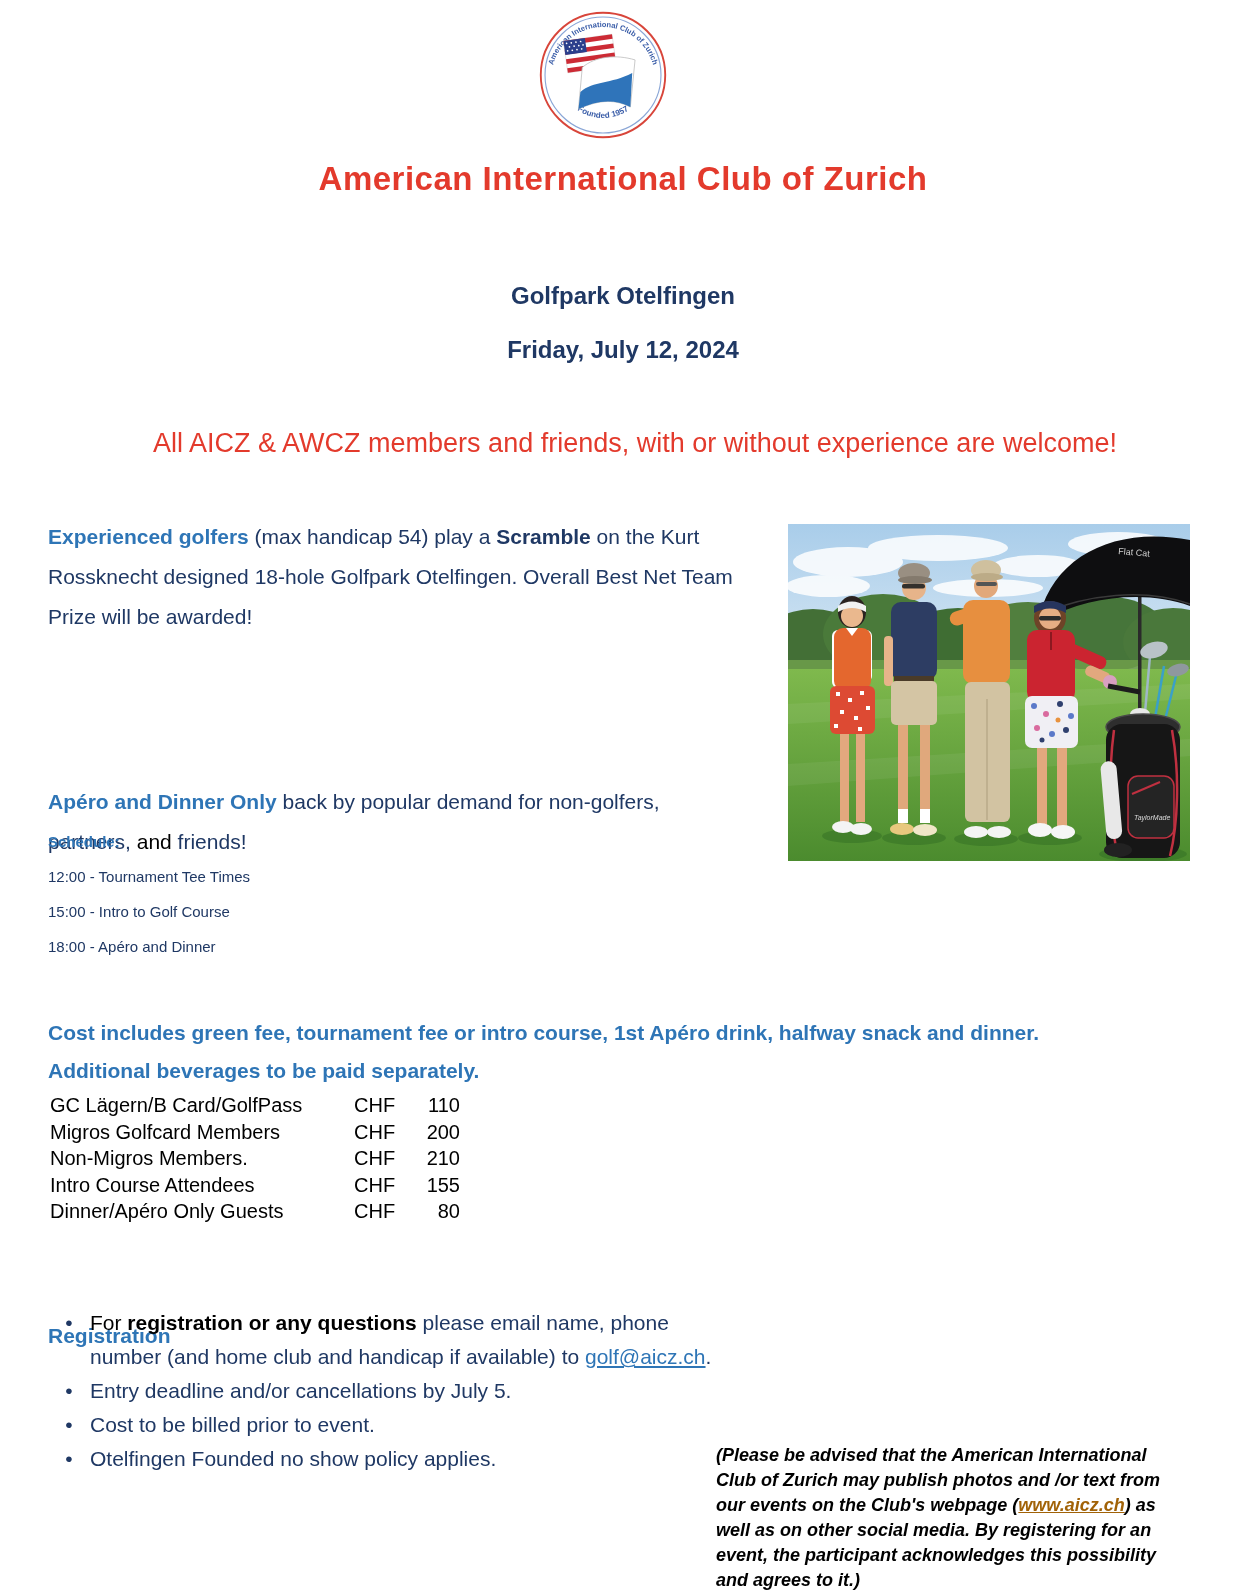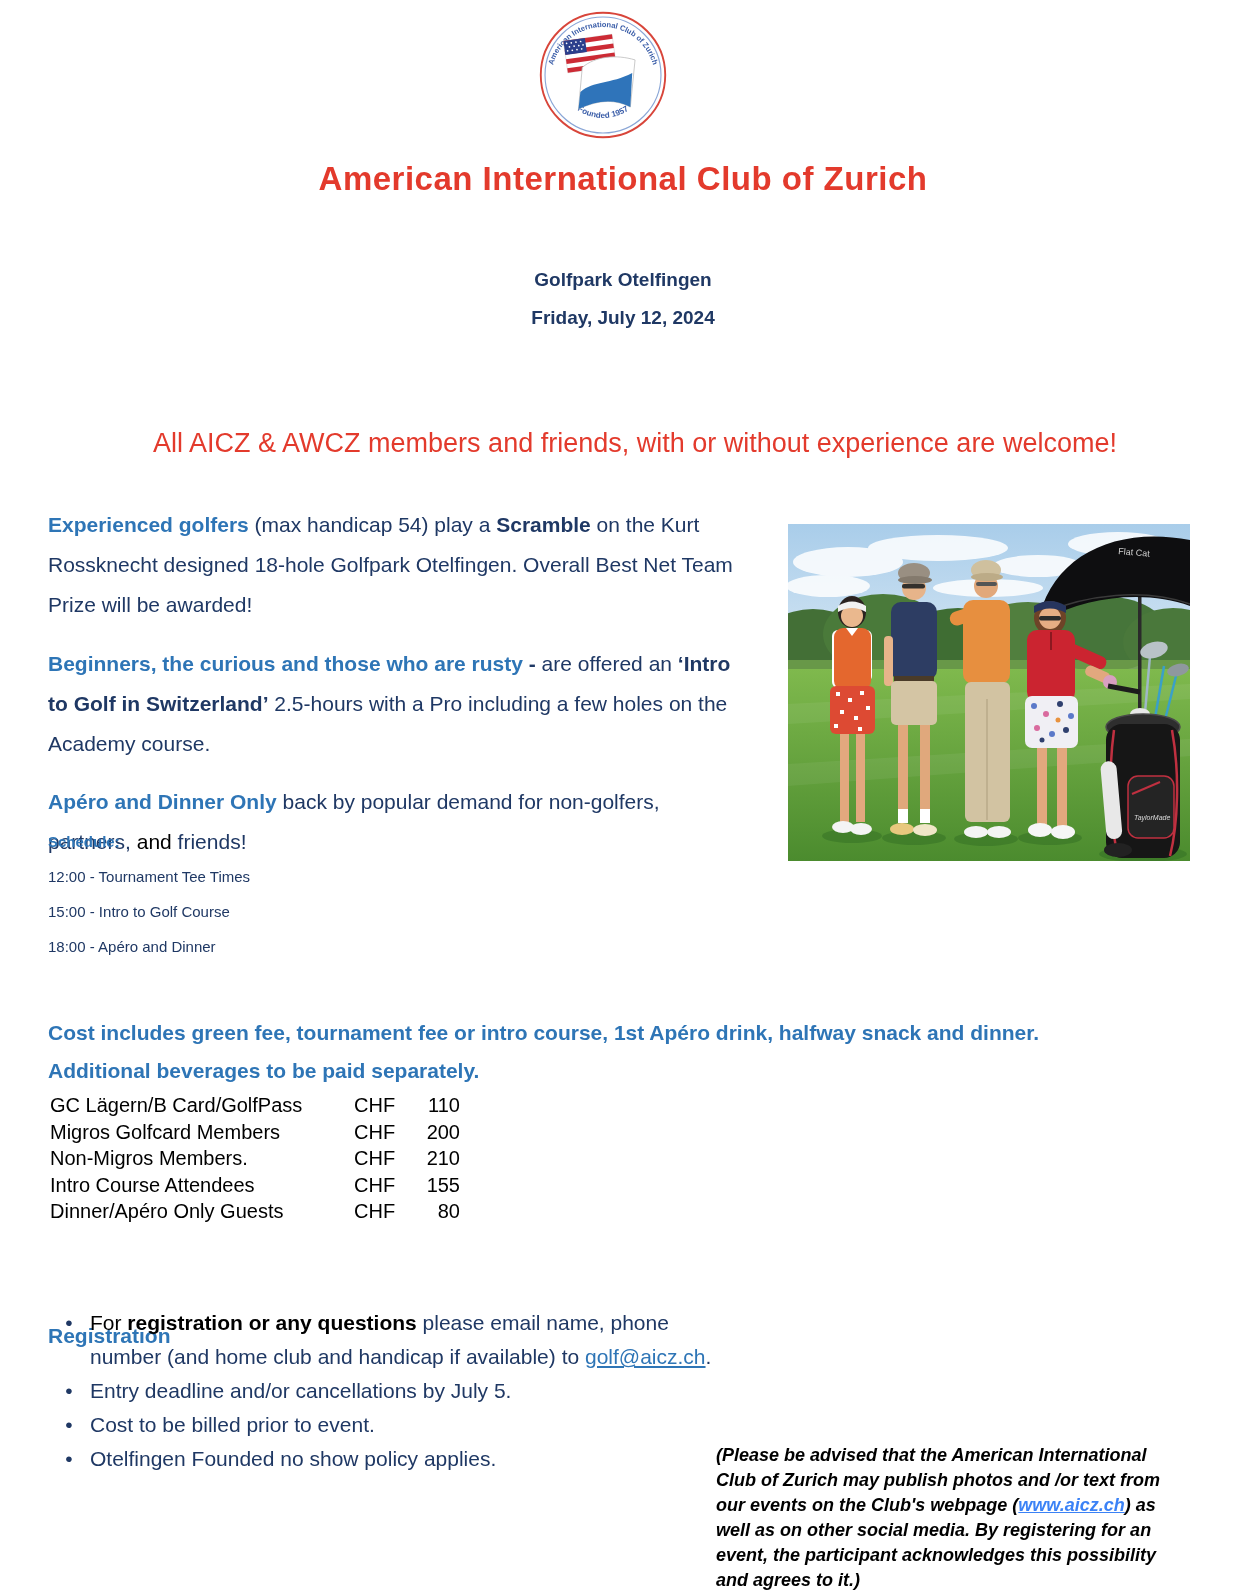--- a/index.html
+++ b/index.html
@@ -5,41 +5,41 @@
   html,body{margin:0;padding:0;background:#fff;}
   .page{
     position:relative;width:1246px;height:1590px;background:#fff;overflow:hidden;
     font-family:"Liberation Sans","DejaVu Sans",sans-serif;color:#000;
   }
   .abs{position:absolute;}
   .center{left:0;width:1246px;text-align:center;}
   .club-title{top:160px;font-size:33px;font-weight:700;color:var(--red);letter-spacing:.5px;}
   .event-block{top:261px;color:var(--navy);font-weight:700;}
   .event-title{font-size:29px;line-height:39px;}
-  .event-sub{font-size:19px;line-height:38px;}
+  .event-sub{font-size:24px;line-height:38px;margin-top:16px;}
   .welcome{top:428px;font-size:27px;color:var(--red);font-weight:500;padding-left:12px;}
   .para{left:48px;width:700px;font-size:21px;line-height:40px;color:var(--navy);}
   .lead{color:var(--light_blue);font-weight:700;}
   .b{font-weight:700;}
   .blk{color:#000;margin-top:48px;}
   .schedule{left:48px;top:824px;font-size:15px;line-height:35px;color:var(--navy);}
   .schedule .lead{display:block;}
   .cost-note{left:48px;top:1014px;width:1140px;font-size:21px;line-height:38px;color:var(--light_blue);font-weight:700;}
   .price-table{left:50px;top:1092px;font-size:20px;line-height:26.5px;color:#000;}
   .price-label{display:inline-block;width:304px;}
   .price-cur{display:inline-block;width:44px;}
   .price-amt{display:inline-block;width:36px;text-align:right;margin-left:26px;}
   .reg-head{left:48px;top:1324px;font-size:21px;font-weight:700;color:var(--light_blue);}
   .bullets{left:48px;top:1306px;width:700px;font-size:21px;color:var(--navy);}
   .bullet-row{display:flex;line-height:34px;}
   .bullet-dot{width:42px;text-align:center;flex:0 0 42px;}
   .bullet-text{width:655px;}
   a.email-link{color:var(--light_blue);text-decoration:underline;cursor:pointer;}
   .disclaimer{left:716px;top:1443px;width:460px;font-size:18px;line-height:25px;font-style:italic;font-weight:600;color:#000;}
-  a.web-link{color:#3b82f6;text-decoration:underline;cursor:pointer;font-style:italic;}
+  a.web-link{color:#a16207;text-decoration:underline;cursor:pointer;font-style:italic;}
   .logo-wrap{left:537px;top:6px;width:132px;height:138px;}
   .photo-wrap{left:788px;top:524px;width:402px;height:337px;}
 </style>
 </head>
 <body>
 
 <div class="page">
 
   <div class="abs logo-wrap">
     <svg viewBox="0 0 140 140" width="132" height="138">
@@ -88,27 +88,24 @@
 
   <div class="abs center club-title">American International Club of Zurich</div>
 
   <div class="abs center event-block">
     <div class="event-sub">Golfpark Otelfingen</div>
     <div class="event-sub">Friday, July 12, 2024</div>
   </div>
 
   <div class="abs center welcome">All AICZ &amp; AWCZ members and friends, with or without experience are welcome!</div>
 
-  <div class="abs para" style="top:505px;">
+  <div class="abs para" style="top:517px;">
     <span class="lead">Experienced golfers</span><span> (max handicap 54) play a </span><span class="b">Scramble</span><span> on the Kurt Rossknecht designed 18-hole Golfpark Otelfingen. Overall Best Net Team Prize will be awarded!</span>
   </div>
 
-  <div class="abs para" style="top:644px;">
-    <span class="lead">Beginners, the curious and those who are rusty</span><span class="b"> - </span><span>are offered an </span><span class="b">‘Intro to Golf in Switzerland’</span><span> 2.5-hours with a Pro including a few holes on the Academy course.</span>
-  </div>
 
   <div class="abs para" style="top:782px;">
     <span class="lead">Apéro and Dinner Only</span><span> back by popular demand for non-golfers, partners, </span><span class="blk">and</span><span> friends!</span>
   </div>
 
   <div class="abs schedule">
     <span class="lead">Schedule:</span>
     <div>12:00 - Tournament Tee Times</div>
     <div>15:00 - Intro to Golf Course</div>
     <div>18:00 - Apéro and Dinner</div>

